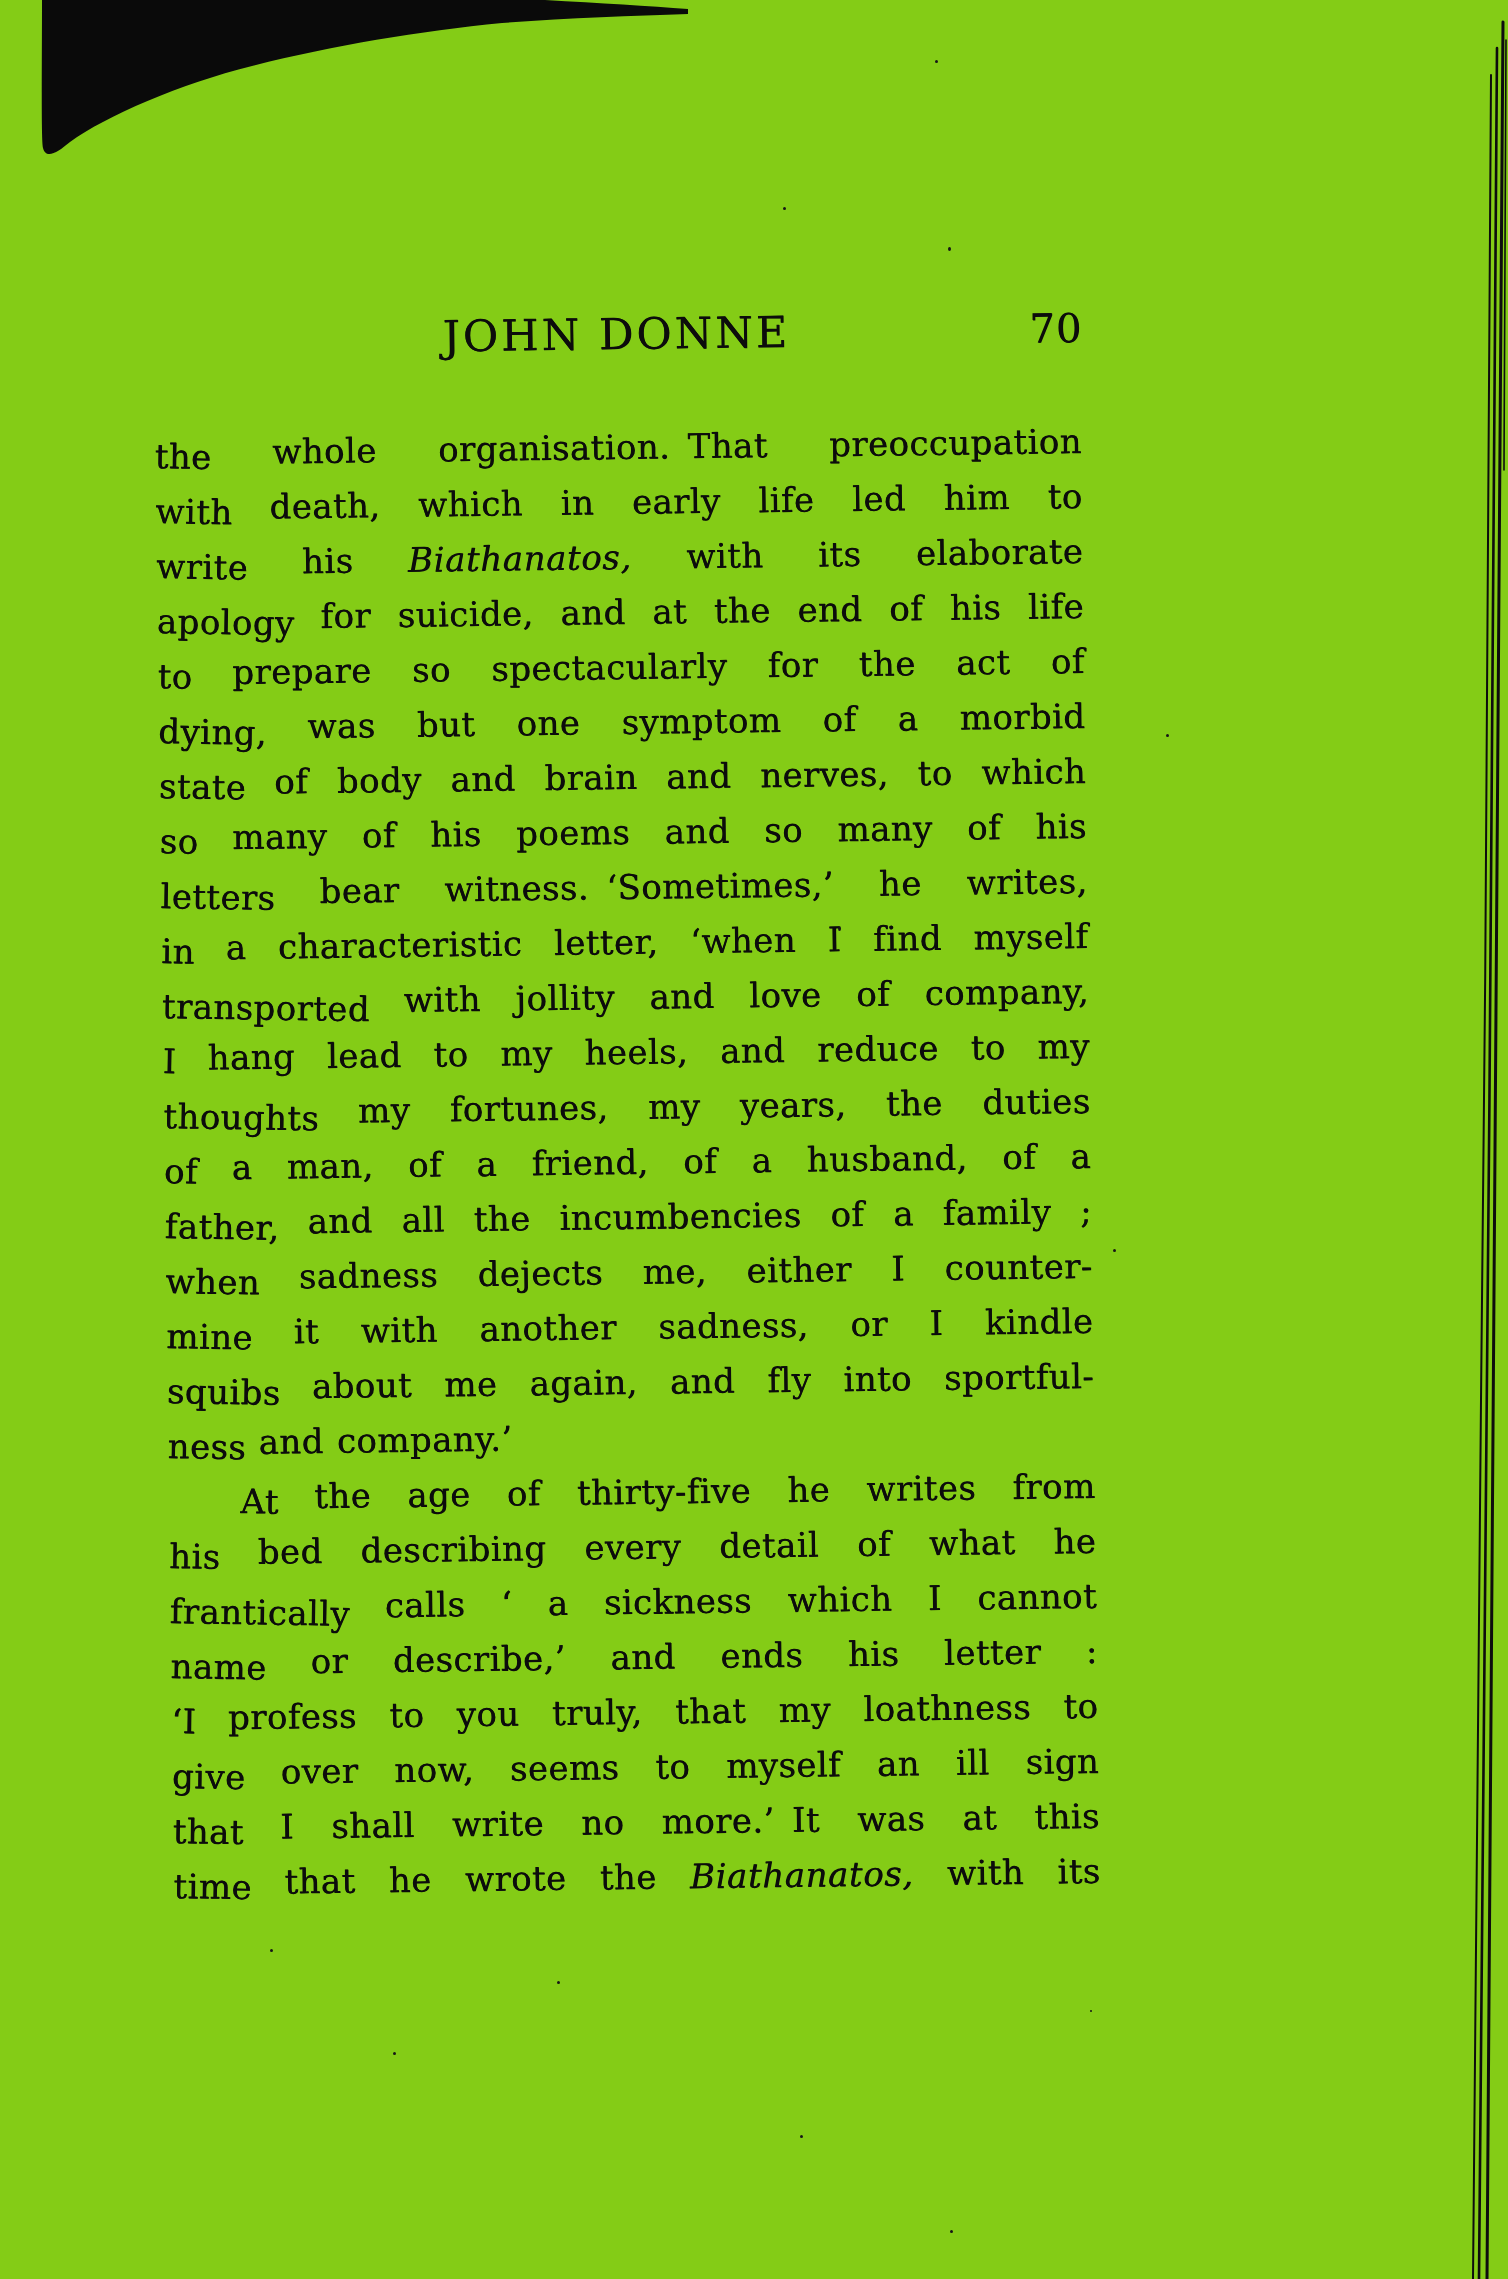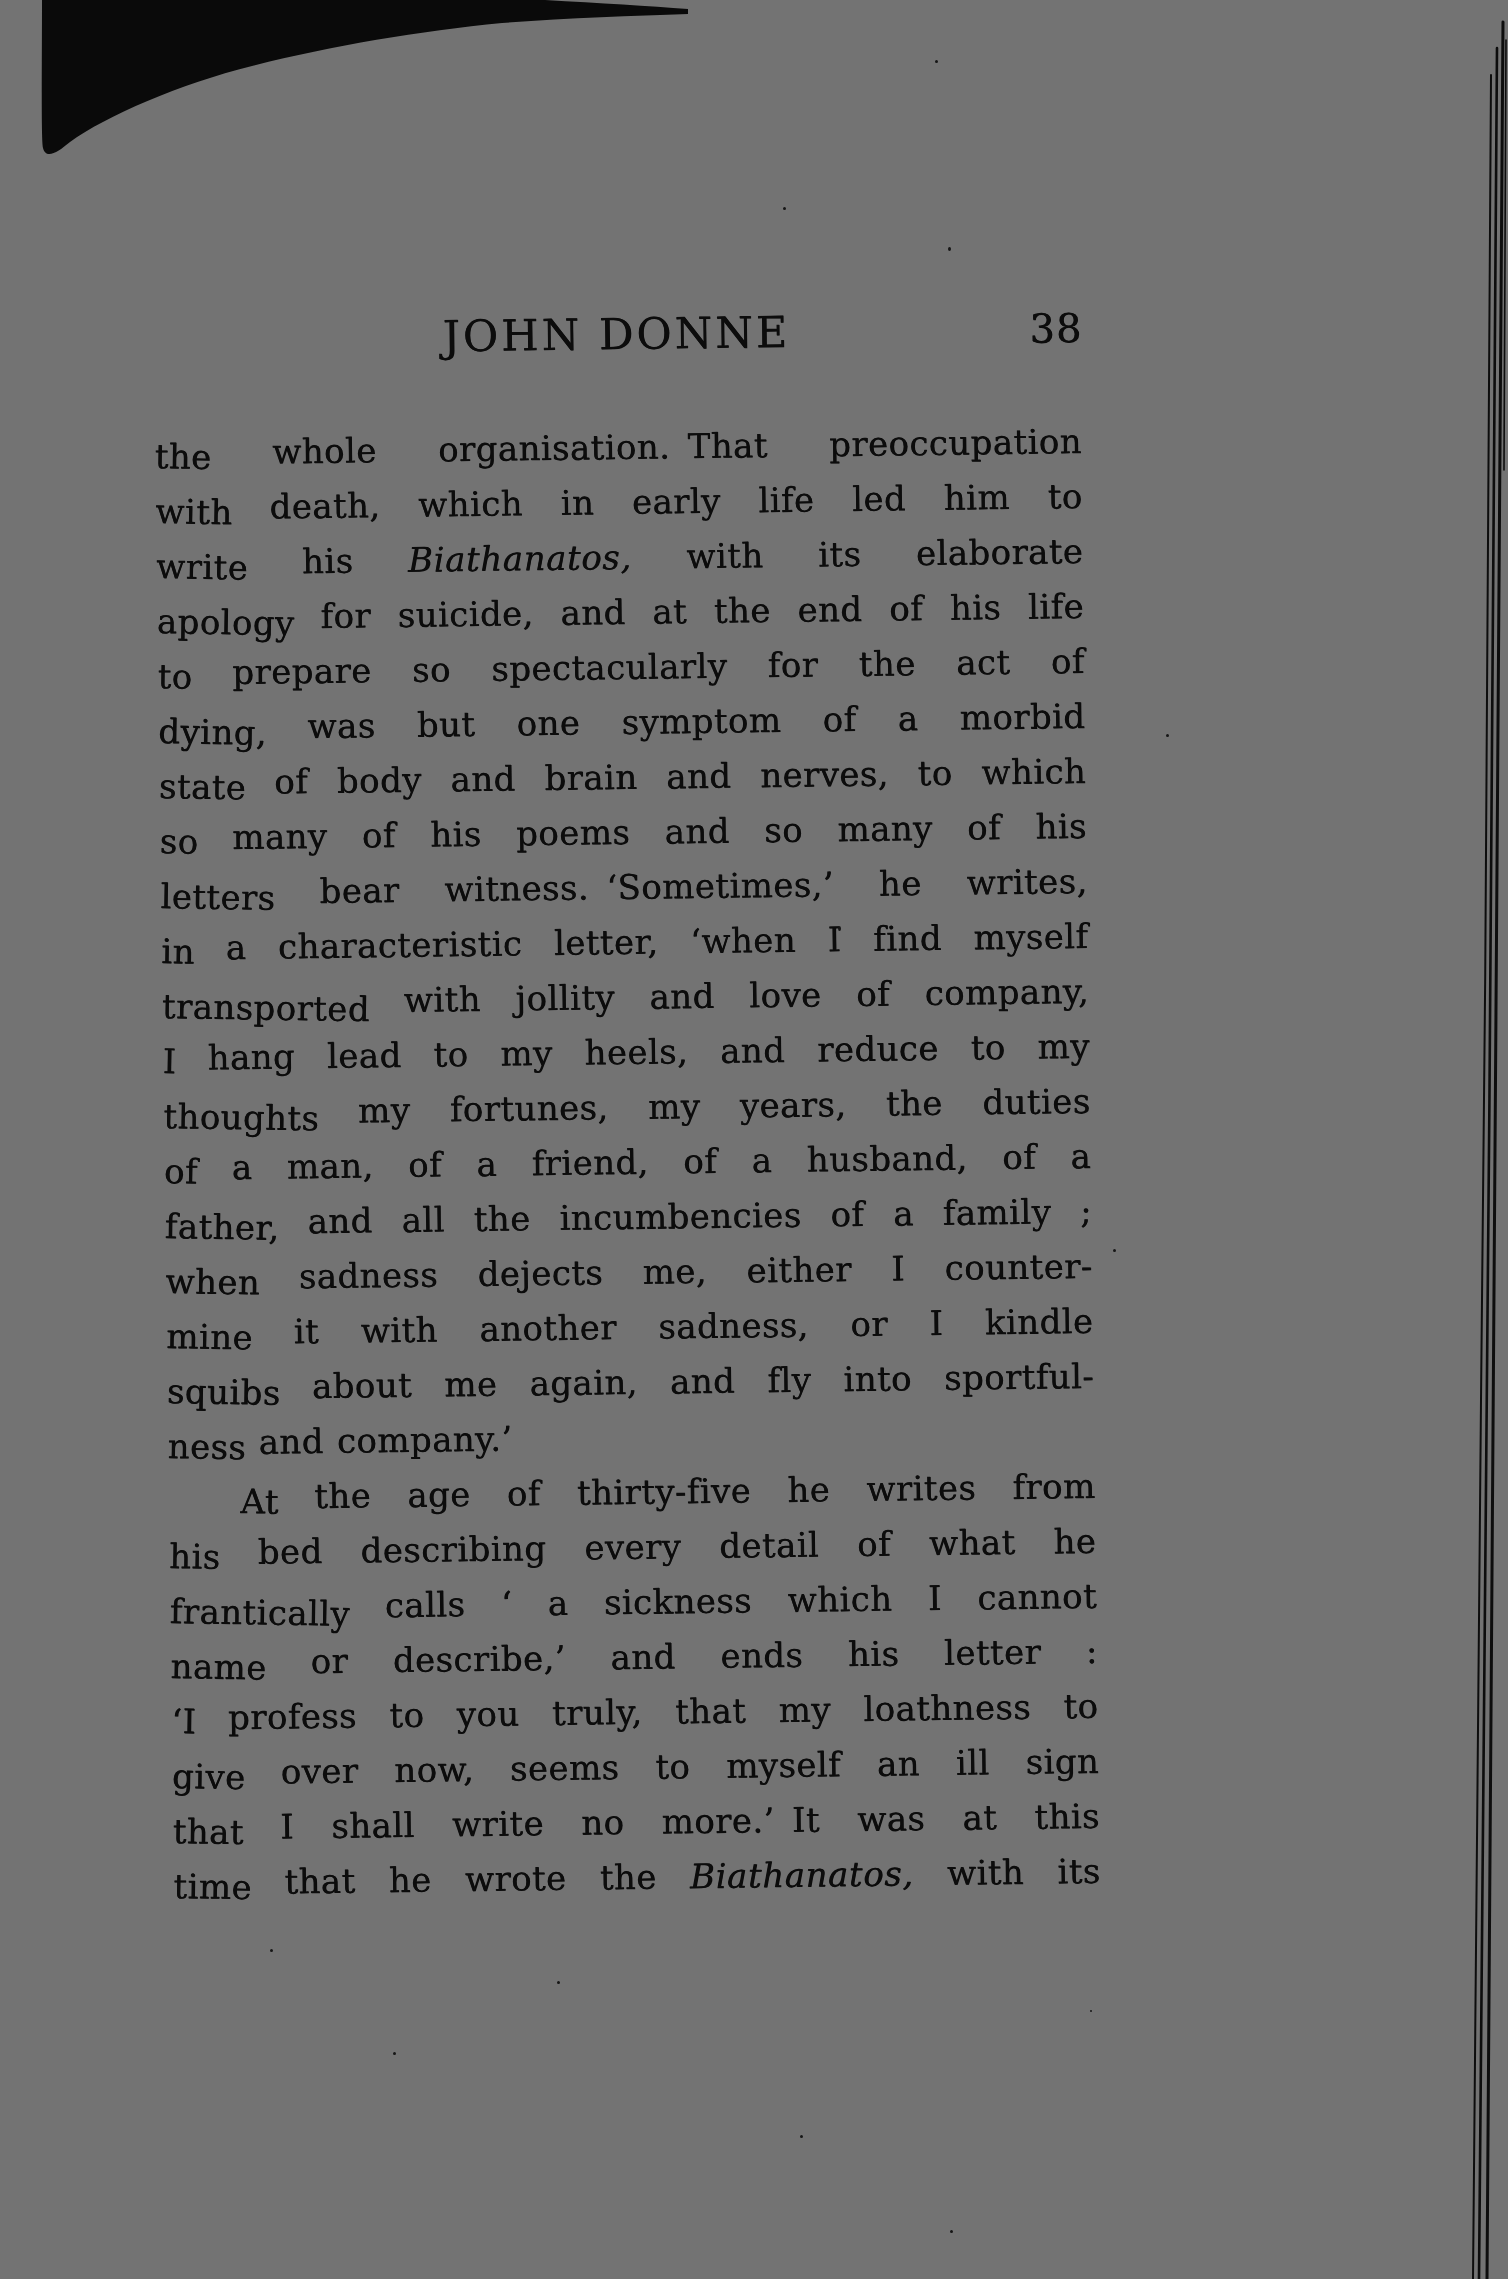--- a/index.html
+++ b/index.html
@@ -11,21 +11,21 @@
     width: 1508px;
     height: 2279px;
     position: relative;
     overflow: hidden;
     font-family: "DejaVu Serif", "Liberation Serif", serif;
     color: #0c0c0c;
   }
   .page {
     position: absolute;
     inset: 0;
-    background: #737373;
+    background: #84cc16;
   }
   .corner-blob {
     position: absolute;
     left: 0;
     top: 0;
   }
   .edge-lines {
     position: absolute;
     right: 0;
     top: 0;
@@ -114,21 +114,21 @@
       <path stroke-width="3" d="M 55 22 C 54 300 51 700 47 1150 C 44 1600 41 2000 39 2279"></path>
       <path stroke-width="2.6" d="M 49 48 C 48 360 44 820 40 1260 C 37 1680 33 2040 31 2279"></path>
       <path stroke-width="2" d="M 43 75 C 42 420 38 950 33 1400 C 30 1780 27 2080 25 2279"></path>
       <path stroke-width="1.6" d="M 58 40 C 57.5 180 57 320 56 470"></path>
     </g>
   </svg>
 
   <div class="text-block">
     <div class="header-row">
       <span class="title">JOHN DONNE</span>
-      <span class="pagenum">38</span>
+      <span class="pagenum">70</span>
     </div>
     <div class="bodytext" id="body-text">
         <div class="line"><span class="fw">the</span><span> whole organisation. That preoccupation</span></div>
         <div class="line"><span class="fw">with</span><span> death, which in early life led him to</span></div>
         <div class="line"><span class="fw">write</span><span> his </span><em>Biathanatos,</em><span> with its elaborate</span></div>
         <div class="line"><span class="fw">apology</span><span> for suicide, and at the end of his life</span></div>
         <div class="line"><span class="fw">to</span><span> prepare so spectacularly for the act of</span></div>
         <div class="line"><span class="fw">dying,</span><span> was but one symptom of a morbid</span></div>
         <div class="line"><span class="fw">state</span><span> of body and brain and nerves, to which</span></div>
         <div class="line"><span class="fw">so</span><span> many of his poems and so many of his</span></div>

